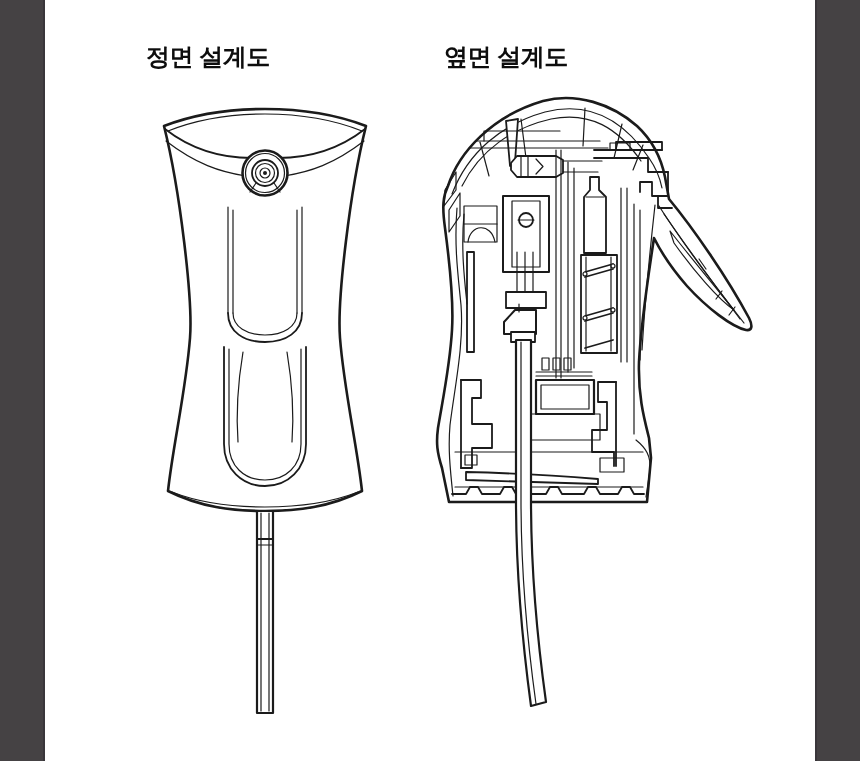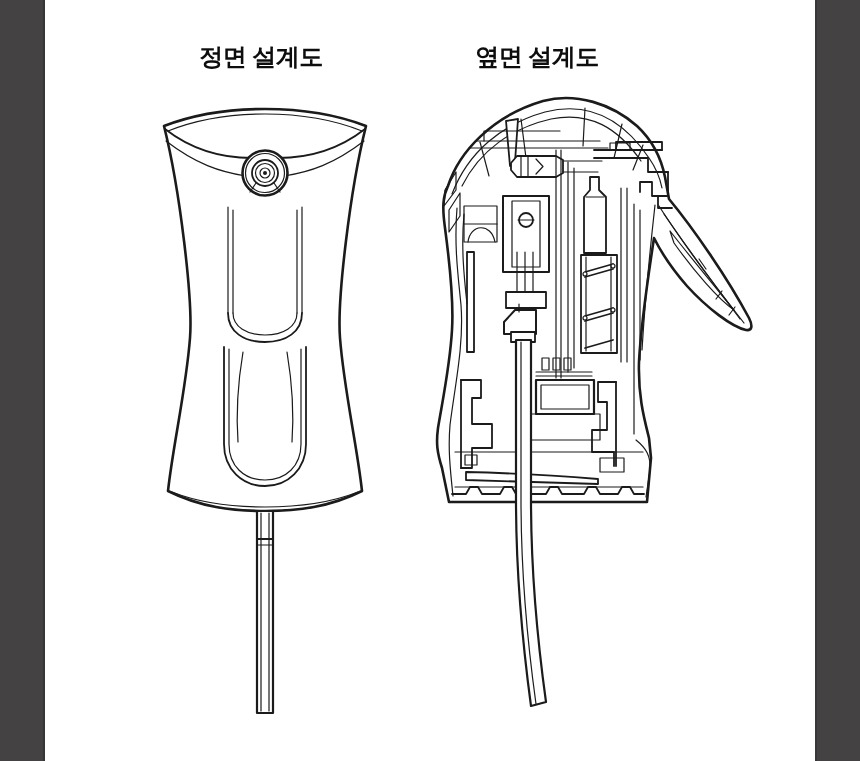--- a/index.html
+++ b/index.html
@@ -14,25 +14,25 @@
   body{
     background:var(--bg);
     font-family:"Liberation Sans","DejaVu Sans",sans-serif;
     position:relative;
   }
   .margin-bar{position:absolute;top:0;height:761px;background:var(--bar);}
   .margin-bar.left{left:0;width:45px;border-right:2px solid var(--bar-edge);}
   .margin-bar.right{left:815px;width:45px;border-left:2px solid var(--bar-edge);}
   .fig-title{
     position:absolute;top:41px;width:230px;
-    text-align:center;font-size:24px;font-weight:700;
+    text-align:left;font-size:24px;font-weight:700;
     letter-spacing:-0.5px;color:var(--title);
   }
   #front-title{left:146px;}
-  #side-title{left:422px;}
+  #side-title{left:444px;}
   svg.blueprint{position:absolute;left:0;top:0;}
   svg .o{stroke:var(--ink);stroke-width:2.6;fill:none;stroke-linejoin:round;stroke-linecap:round;}
   svg .m{stroke:var(--ink);stroke-width:1.8;fill:none;stroke-linejoin:round;stroke-linecap:round;}
   svg .t{stroke:var(--ink);stroke-width:1.2;fill:none;stroke-linejoin:round;stroke-linecap:round;}
   svg .w{fill:#ffffff;}
   svg .dot{fill:var(--ink);stroke:none;}
 </style>
 </head>
 <body>
 

